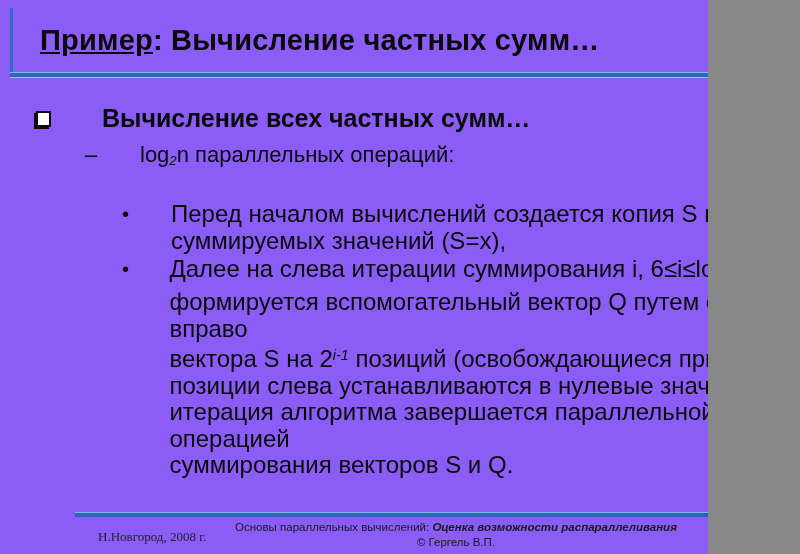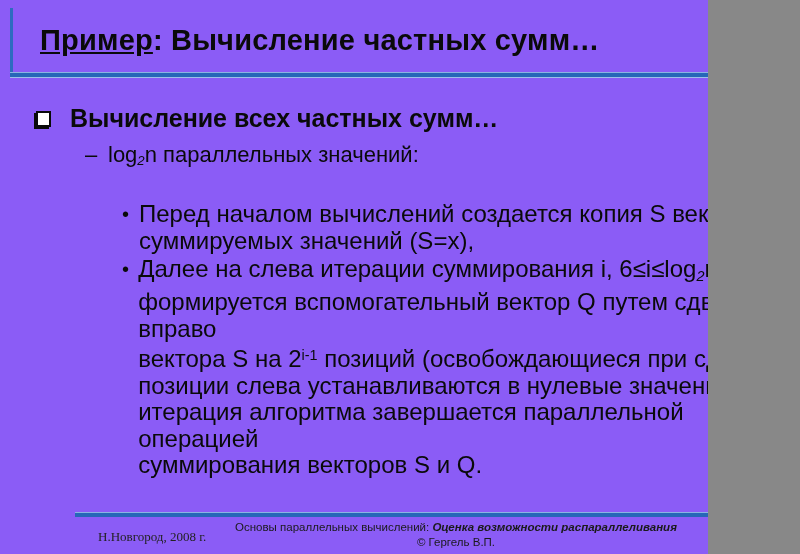--- a/index.html
+++ b/index.html
@@ -20,21 +20,21 @@
     position:absolute;left:40px;top:24px;
     font-size:29px;font-weight:bold;letter-spacing:.2px;
     white-space:pre;
   }
   .rule-title{
     position:absolute;left:10px;top:72px;width:766px;height:4px;
     background:#2767b8;
     border-top:1px solid #8ab4e2;border-bottom:1px solid #9cc0ea;
   }
   
-  .row{position:absolute;display:flex;align-items:flex-start;}
+  .row{position:absolute;display:flex;align-items:flex-start;gap:32px;}
   .row .txt{white-space:pre-wrap;}
   .row-main{left:36px;top:104px;width:740px;}
   .row-main .marker{width:34px;padding-top:7px;}
   .row-main .txt{font-size:25px;font-weight:bold;}
   .sq{
     display:inline-block;width:11px;height:12px;
     border:2px solid #0a0a0a;background:#fff;
     box-shadow:-2px 2px 0 #0a0a0a;
   }
   .row-dash{left:85px;top:140px;width:700px;}
@@ -42,21 +42,21 @@
   .row-dash .txt{font-size:22px;line-height:29px;}
   .row-sub1{left:122px;top:201px;width:670px;}
   .row-sub2{left:122px;top:256px;width:678px;}
   .row-sub1 .marker,.row-sub2 .marker{width:17px;font-size:20px;line-height:26.5px;}
   .row-sub1 .txt,.row-sub2 .txt{font-size:24px;line-height:26.5px;}
   
   .r-u{text-decoration:underline;}
   .r-i{}
   .r-bi{font-style:italic;font-weight:bold;}
   .r-sub{font-size:0.6em;vertical-align:-0.25em;font-style:italic;}
-  .r-sup{font-size:0.6em;vertical-align:0.5em;}
+  .r-sup{font-size:0.6em;vertical-align:0.5em;font-style:italic;}
   .r-num{font-size:15px;}
   
   .rule-footer{
     position:absolute;left:75px;top:512px;width:710px;height:4px;
     background:#2767b8;border-top:1px solid #8ab4e2;
   }
   .f-left{
     position:absolute;left:98px;top:529px;
     font-family:"Liberation Serif", serif;font-size:13px;color:#222;
     white-space:pre;
@@ -83,21 +83,21 @@
 
   <div class="rule-title"></div>
 
   <div class="row row-main">
     <span class="marker"><span class="sq"></span></span>
     <div class="txt"><span>Вычисление всех частных сумм…</span></div>
   </div>
 
   <div class="row row-dash">
     <span class="marker">–</span>
-    <div class="txt"><span class="r-i">log</span><span class="r-sub">2</span><span class="r-i">n</span><span> параллельных значений:</span></div>
+    <div class="txt"><span class="r-i">log</span><span class="r-sub">2</span><span class="r-i">n</span><span> параллельных операций:</span></div>
   </div>
 
   <div class="row row-sub1">
     <span class="marker">•</span>
     <div class="txt"><span>Перед началом вычислений создается копия </span><span class="r-i">S</span><span> вектора
 суммируемых значений </span><span class="r-i">(S=x)</span><span>,</span></div>
   </div>
 
   <div class="row row-sub2">
     <span class="marker">•</span>

